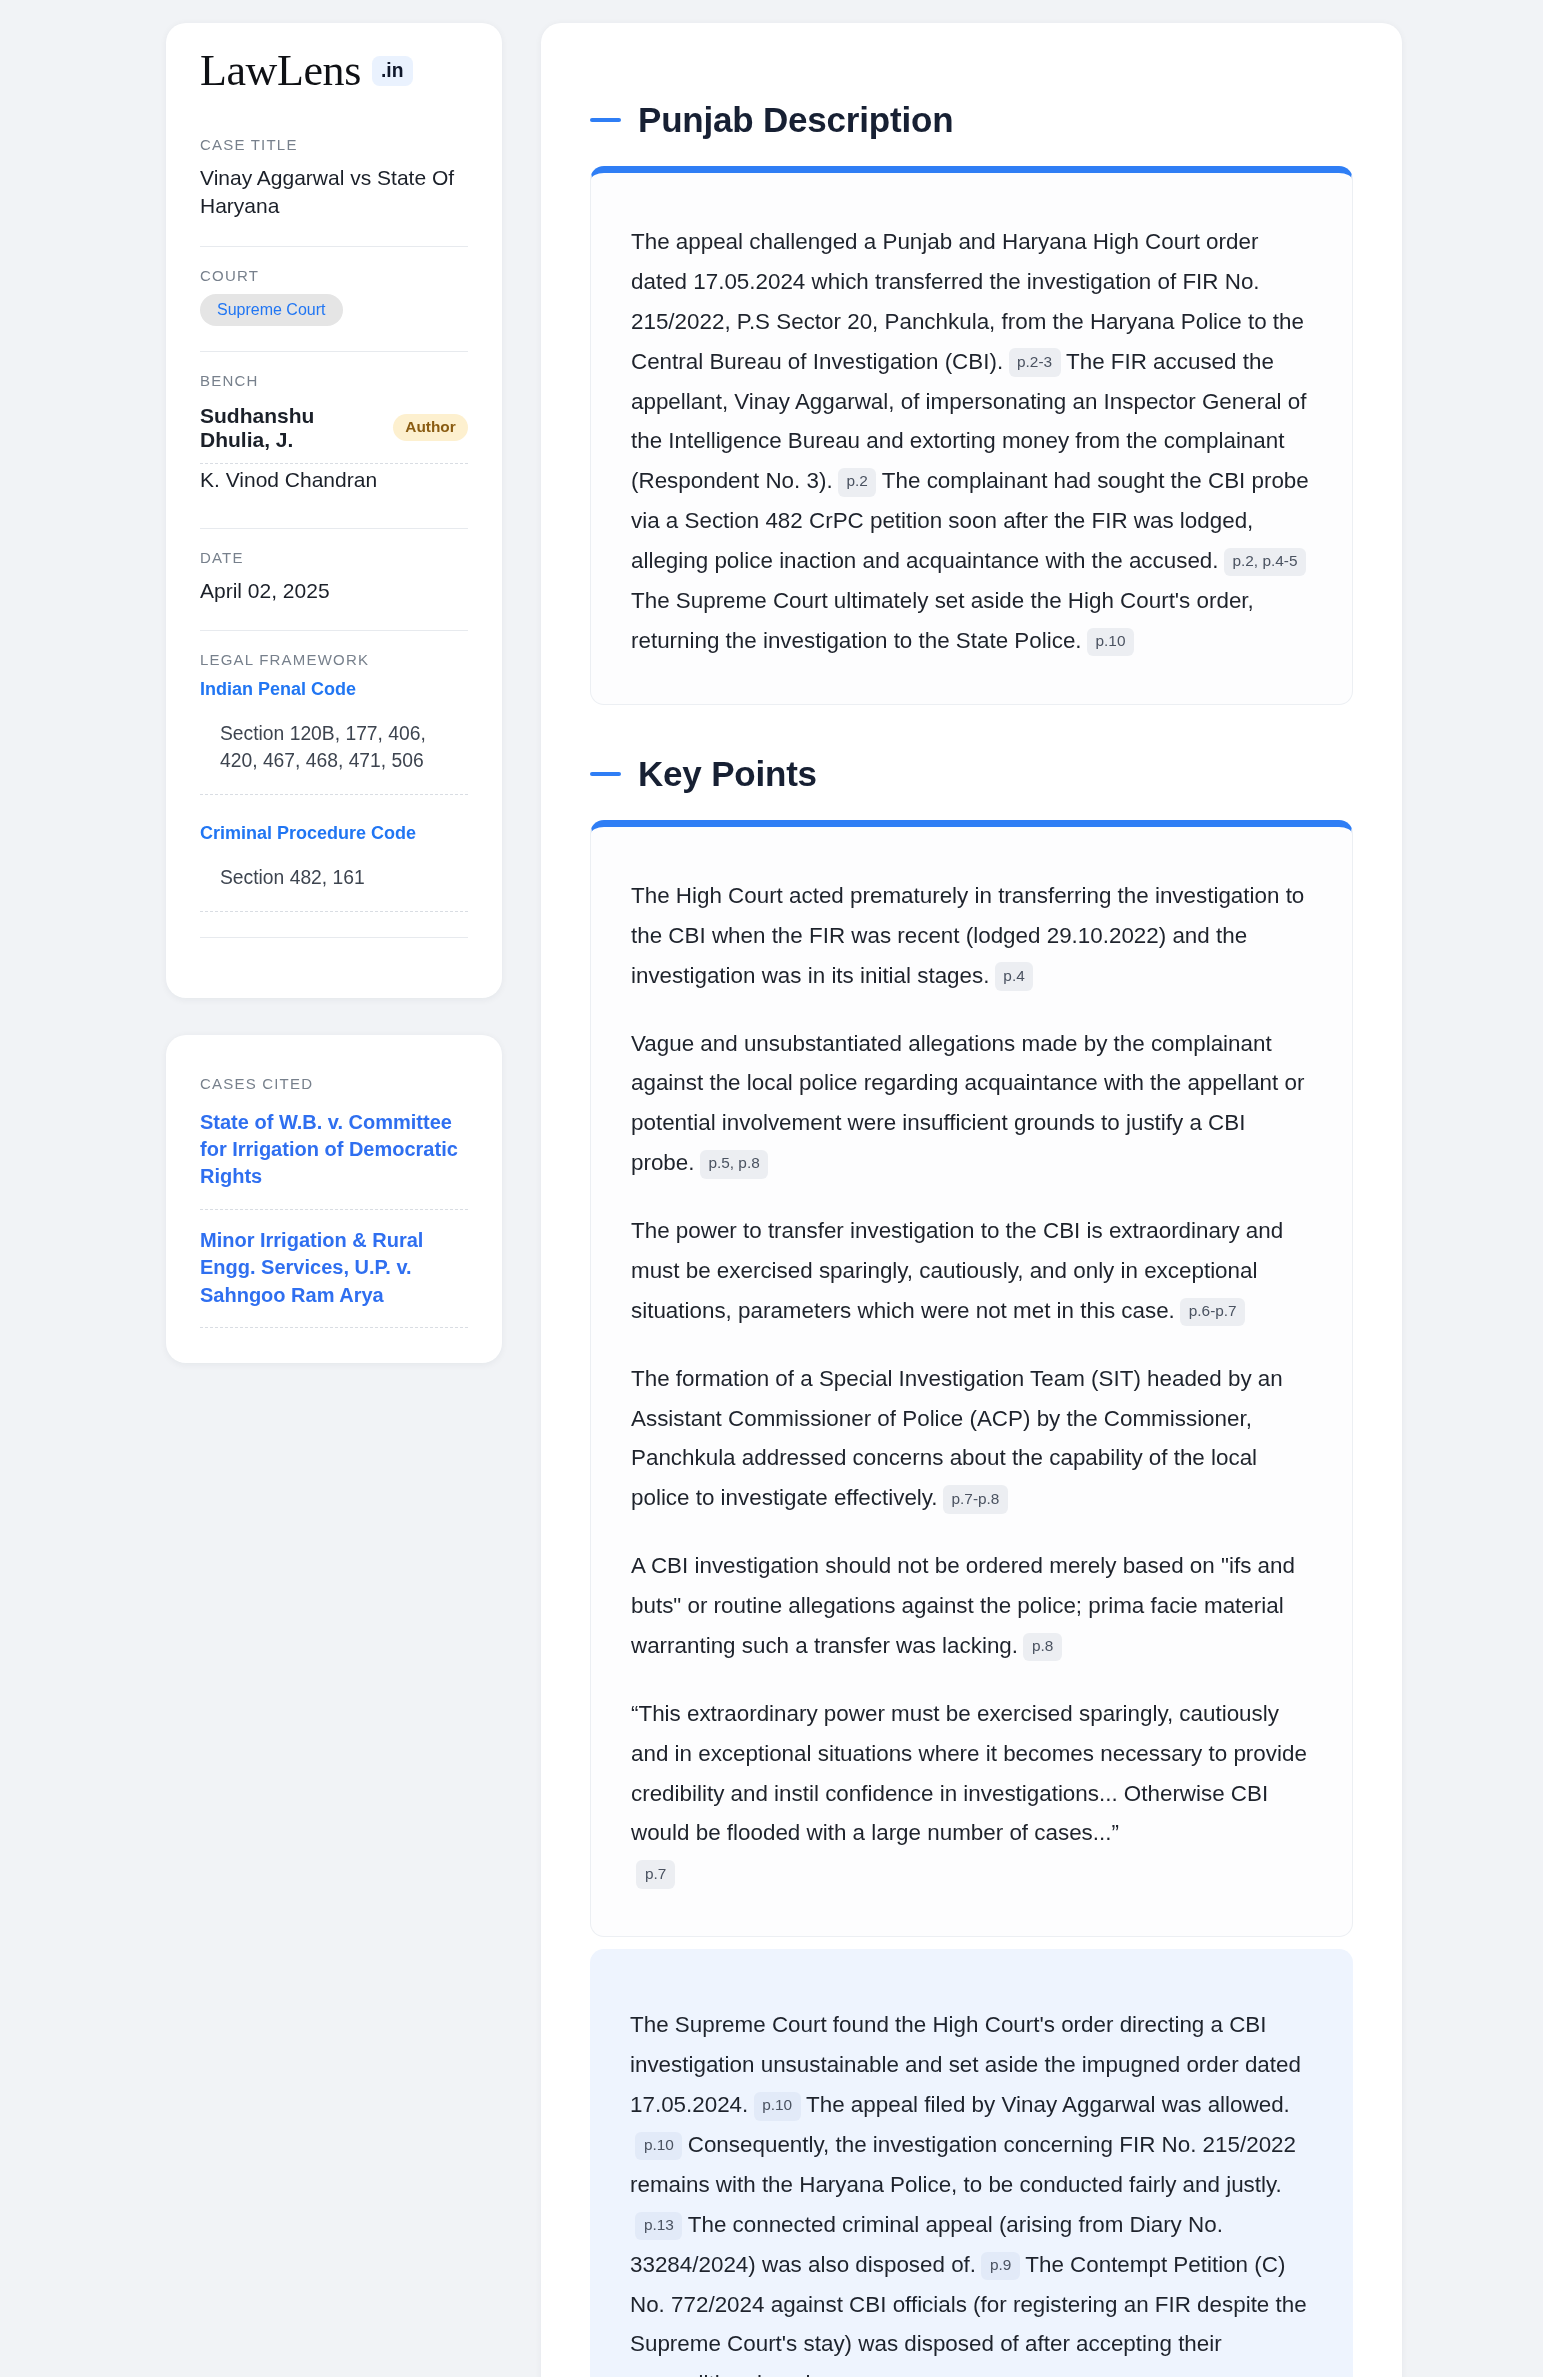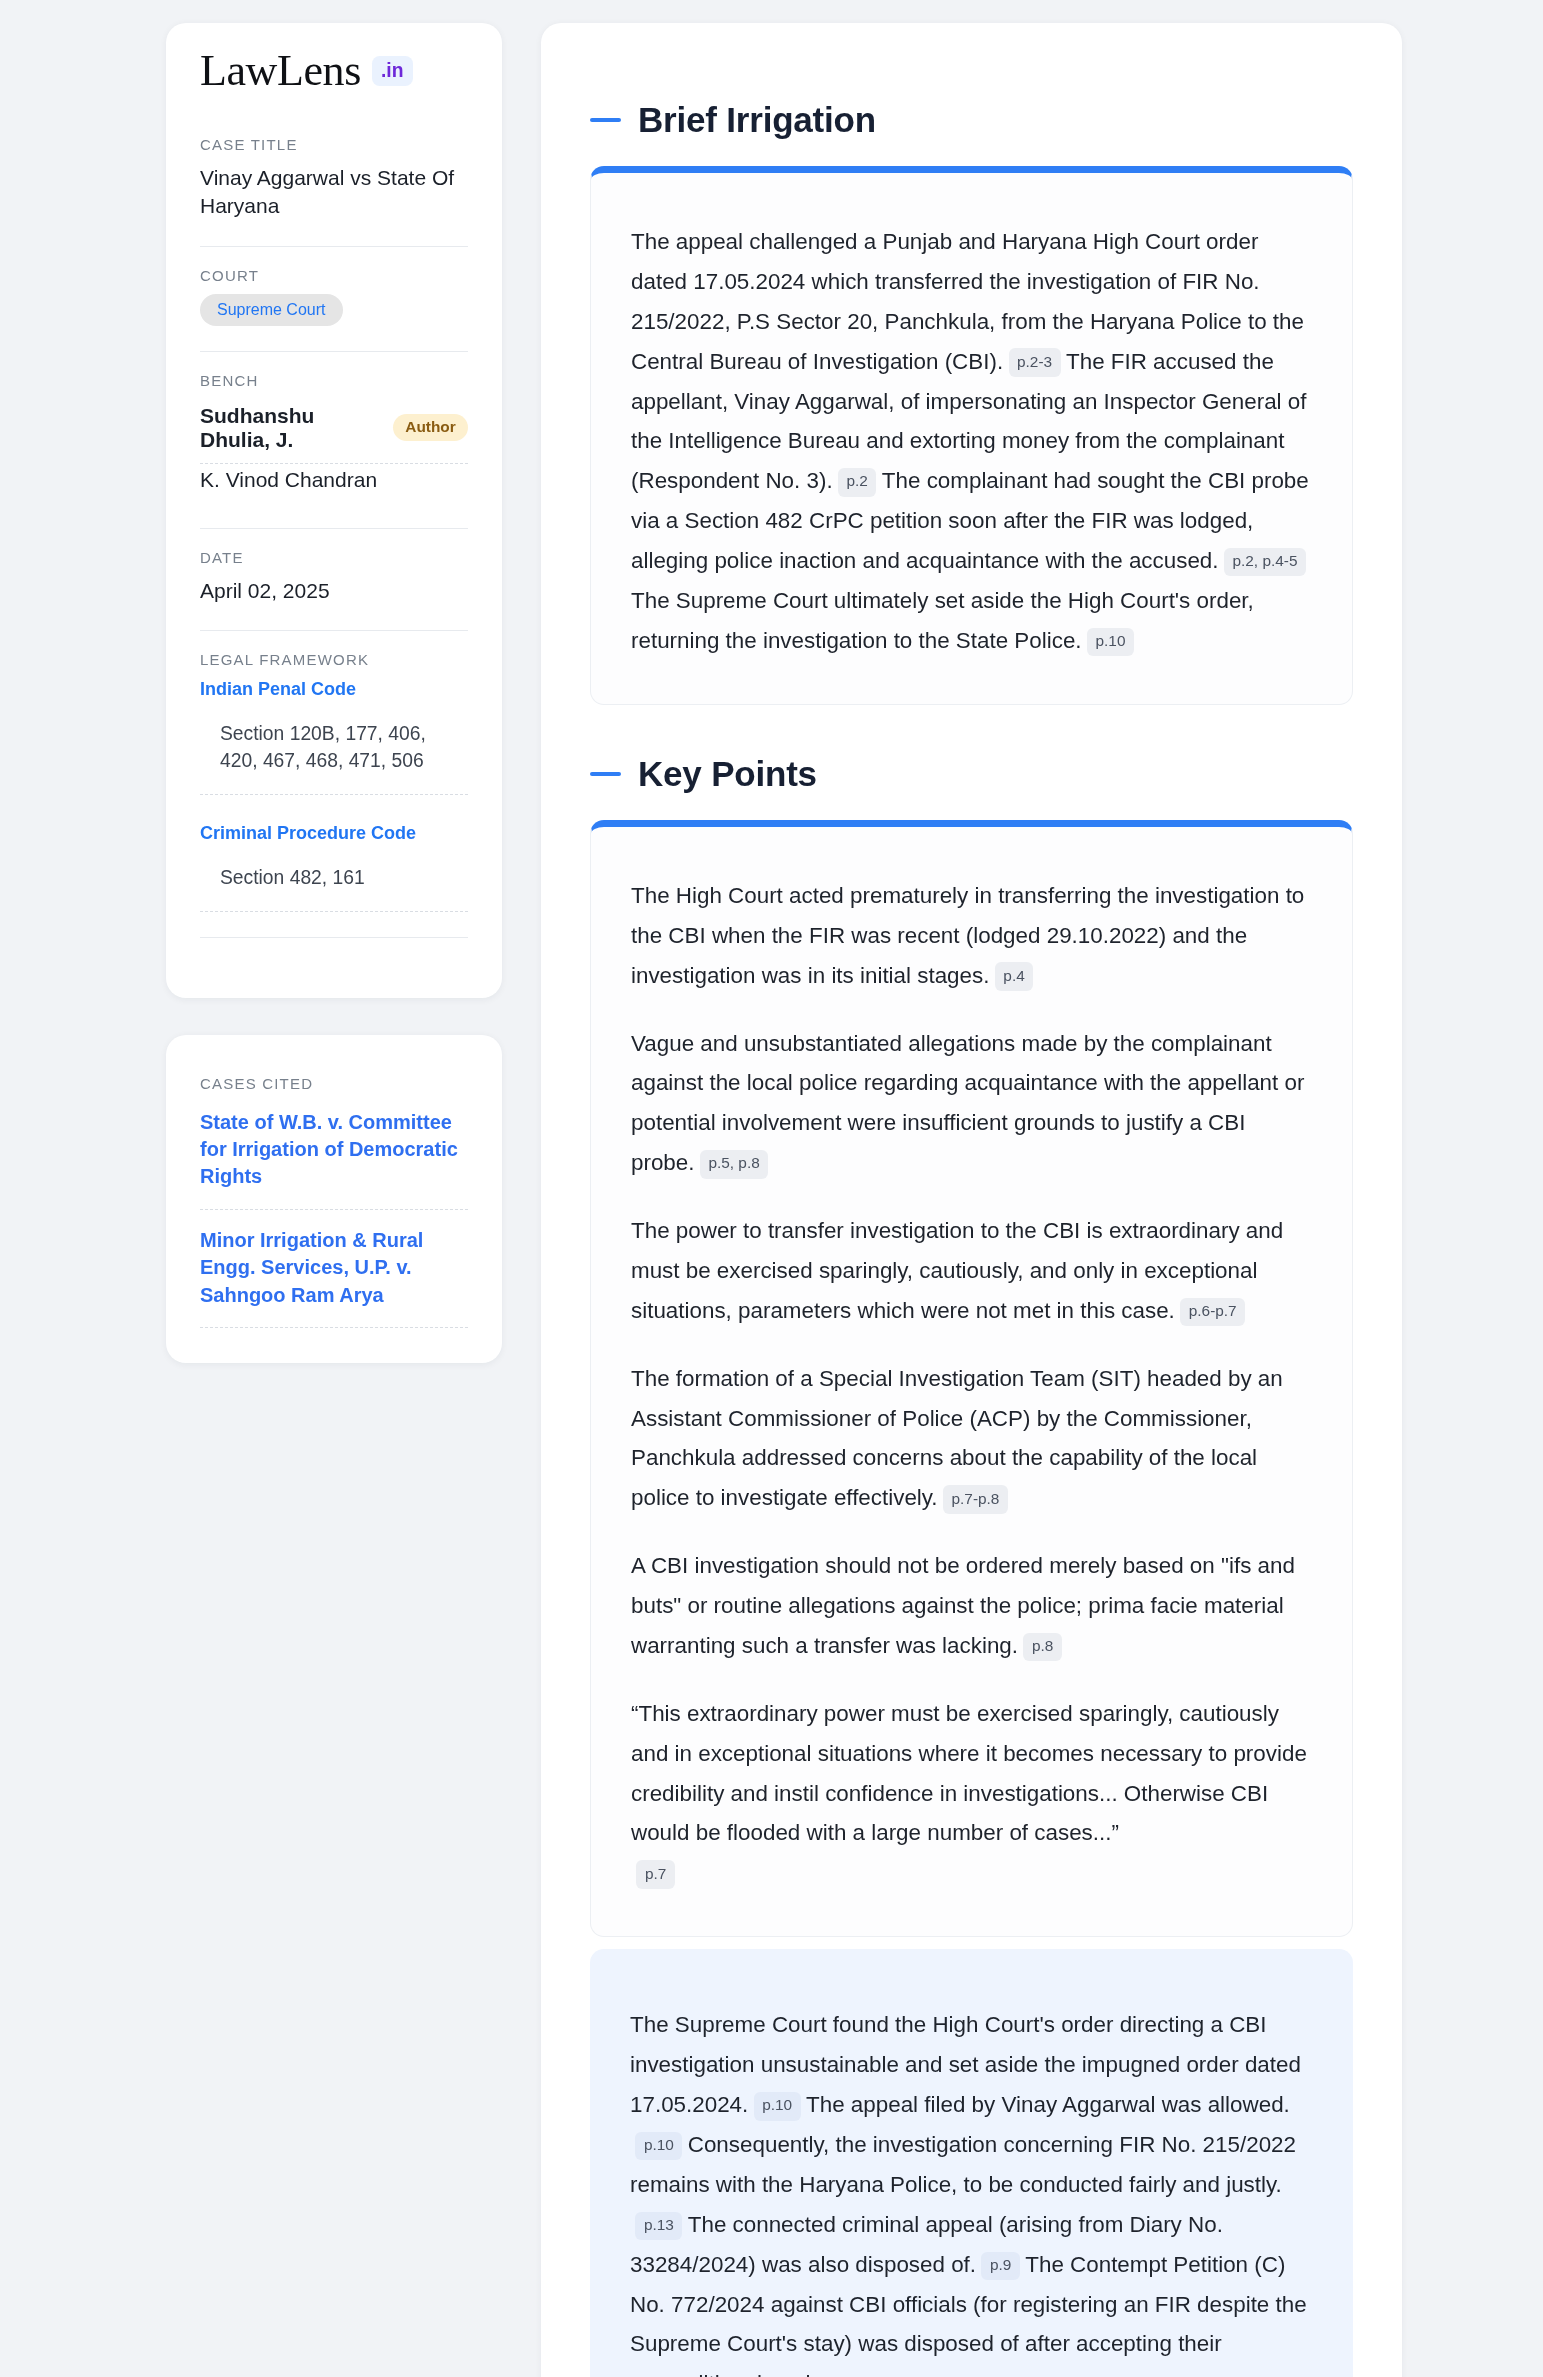--- a/index.html
+++ b/index.html
@@ -45,21 +45,21 @@
   }
   .brand-name {
     font-family: "Liberation Serif", serif;
     font-size: 44px;
     line-height: 1;
     color: #0f1115;
     letter-spacing: -0.4px;
   }
   .brand-tld {
     background: #eaf2fe;
-    color: #6d28d9;
+    color: #0f172a;
     font-size: 19.3px;
     font-weight: bold;
     border-radius: 7.7px;
     padding: 5.4px 9.3px 6.2px 9.3px;
     line-height: 1;
   }
 
   .field { padding-bottom: 3.1px; }
   .field-label {
     font-size: 15px;
@@ -280,21 +280,21 @@
       <hr class="dashed-sep">
     </div>
 
   </aside>
 
   <main class="main">
 
     <section class="section">
       <div class="section-head">
         <span class="head-dash"></span>
-        <h2 class="head-title">Brief Irrigation</h2>
+        <h2 class="head-title">Punjab Description</h2>
       </div>
       <div class="content-card">
         <p class="para">
           <span>The appeal challenged a Punjab and Haryana High Court order dated 17.05.2024 which transferred the investigation of FIR No. 215/2022, P.S Sector 20, Panchkula, from the Haryana Police to the Central Bureau of Investigation (CBI).</span><span class="cite">p.2-3</span><span>The FIR accused the appellant, Vinay Aggarwal, of impersonating an Inspector General of the Intelligence Bureau and extorting money from the complainant (Respondent No. 3).</span><span class="cite">p.2</span><span>The complainant had sought the CBI probe via a Section 482 CrPC petition soon after the FIR was lodged, alleging police inaction and acquaintance with the accused.</span><span class="cite">p.2, p.4-5</span><span>The Supreme Court ultimately set aside the High Court's order, returning the investigation to the State Police.</span><span class="cite">p.10</span>
         </p>
       </div>
     </section>
 
     <section class="section">
       <div class="section-head">

